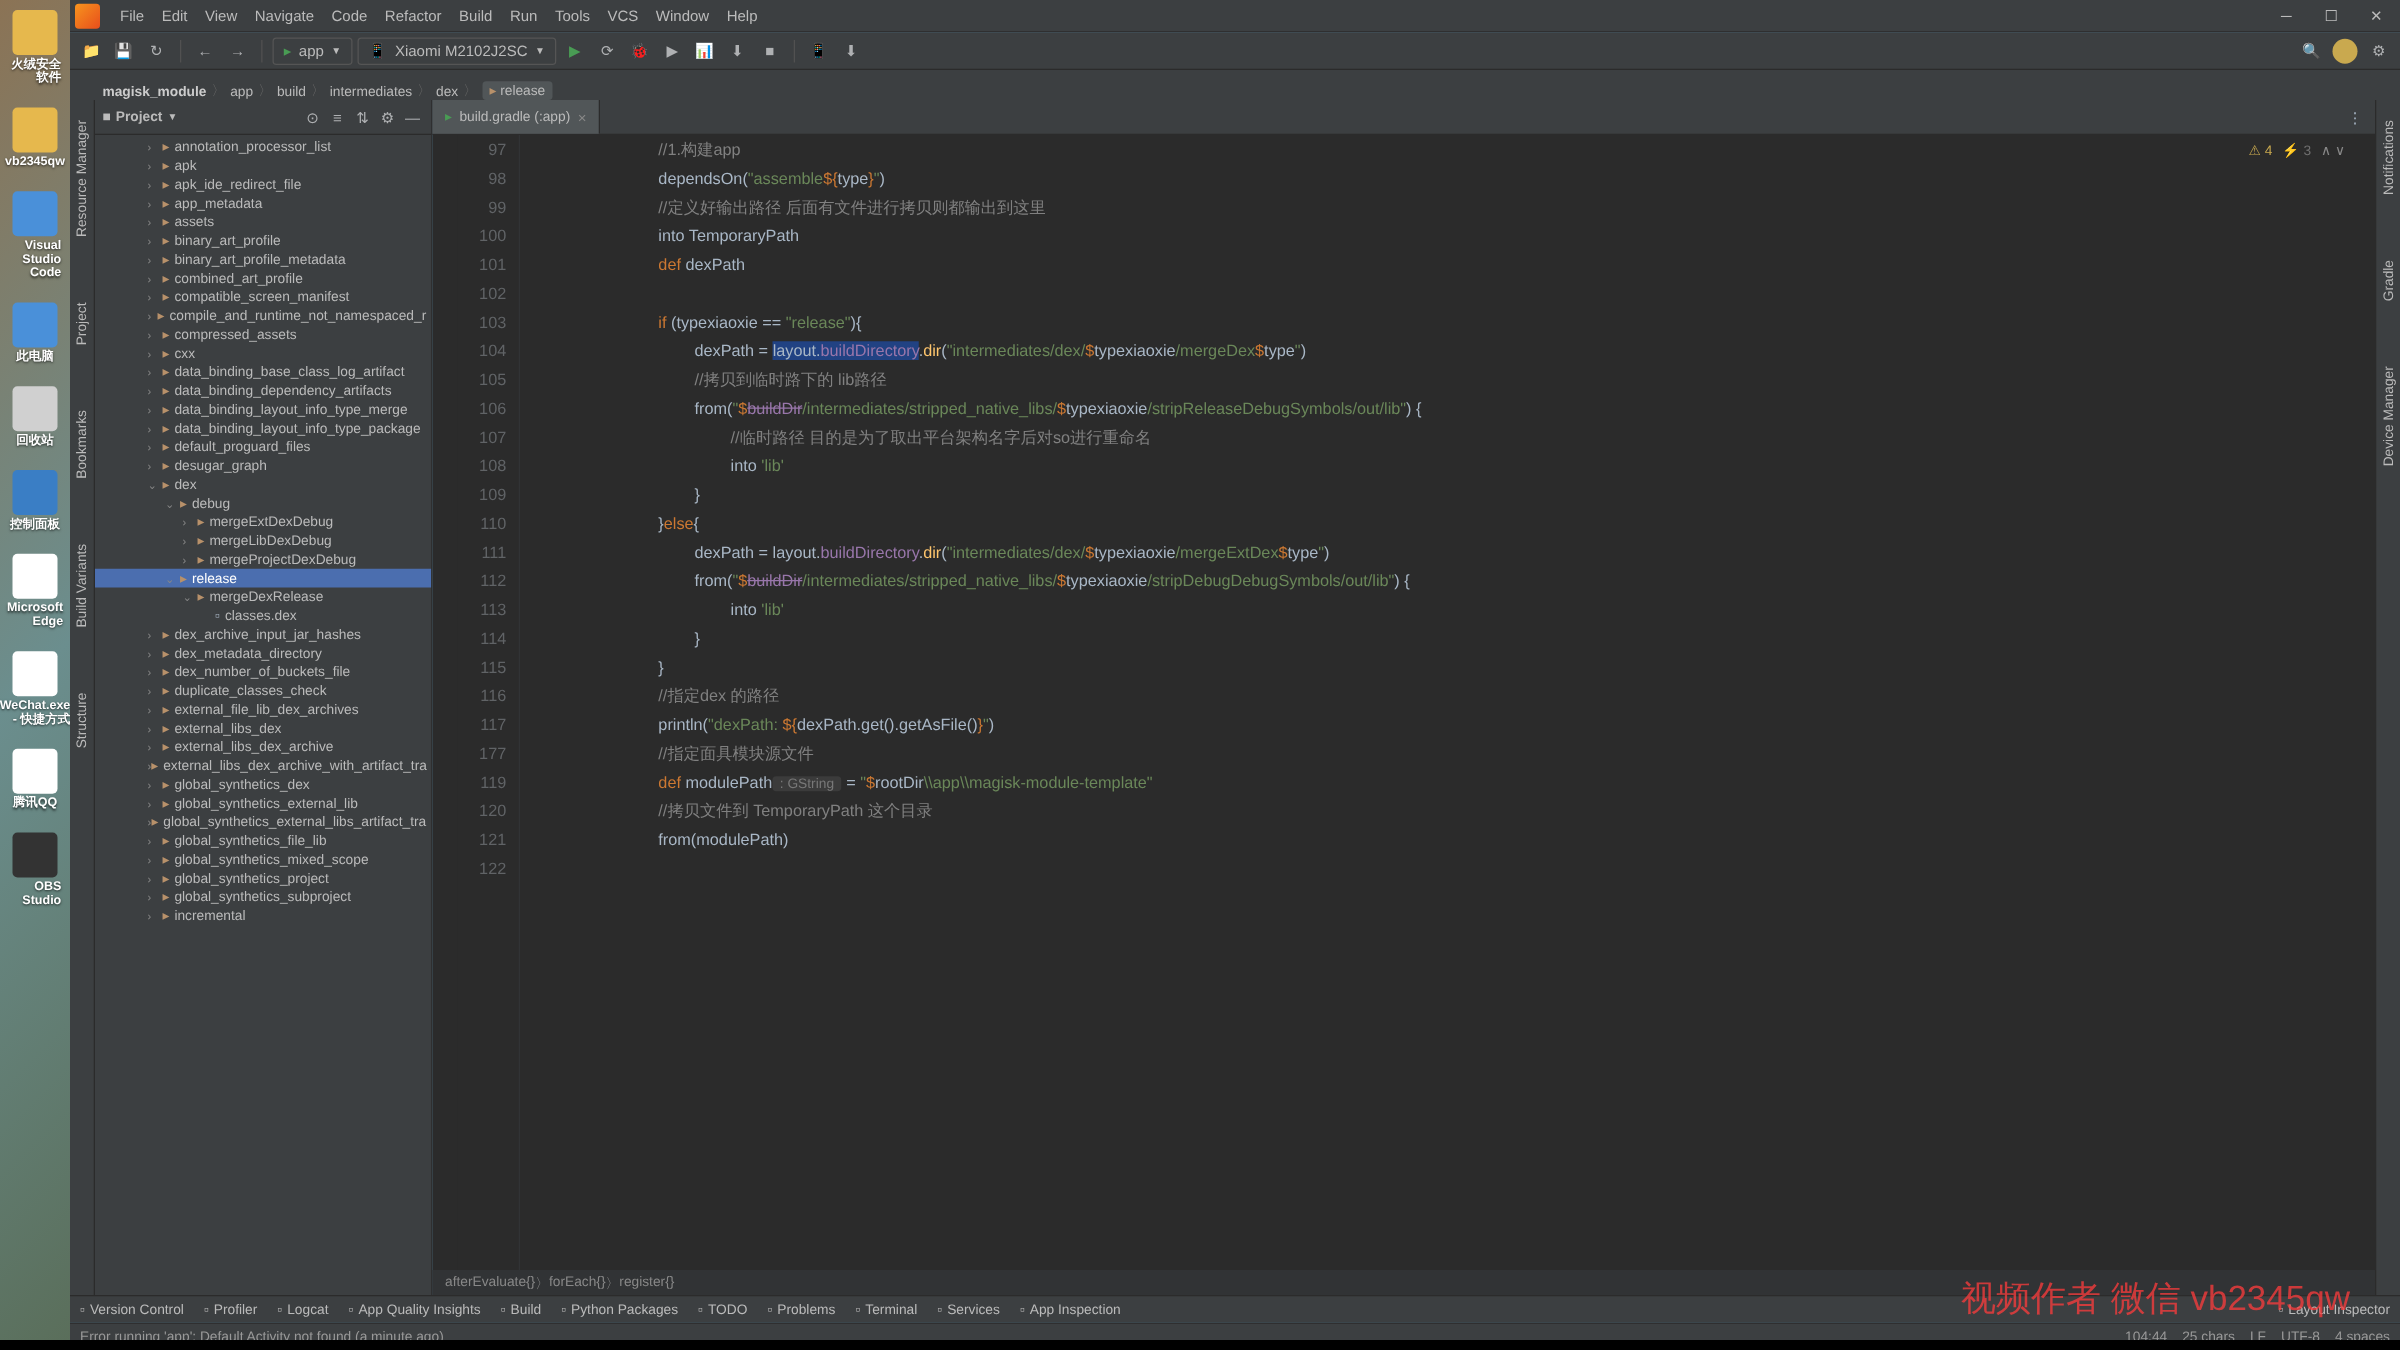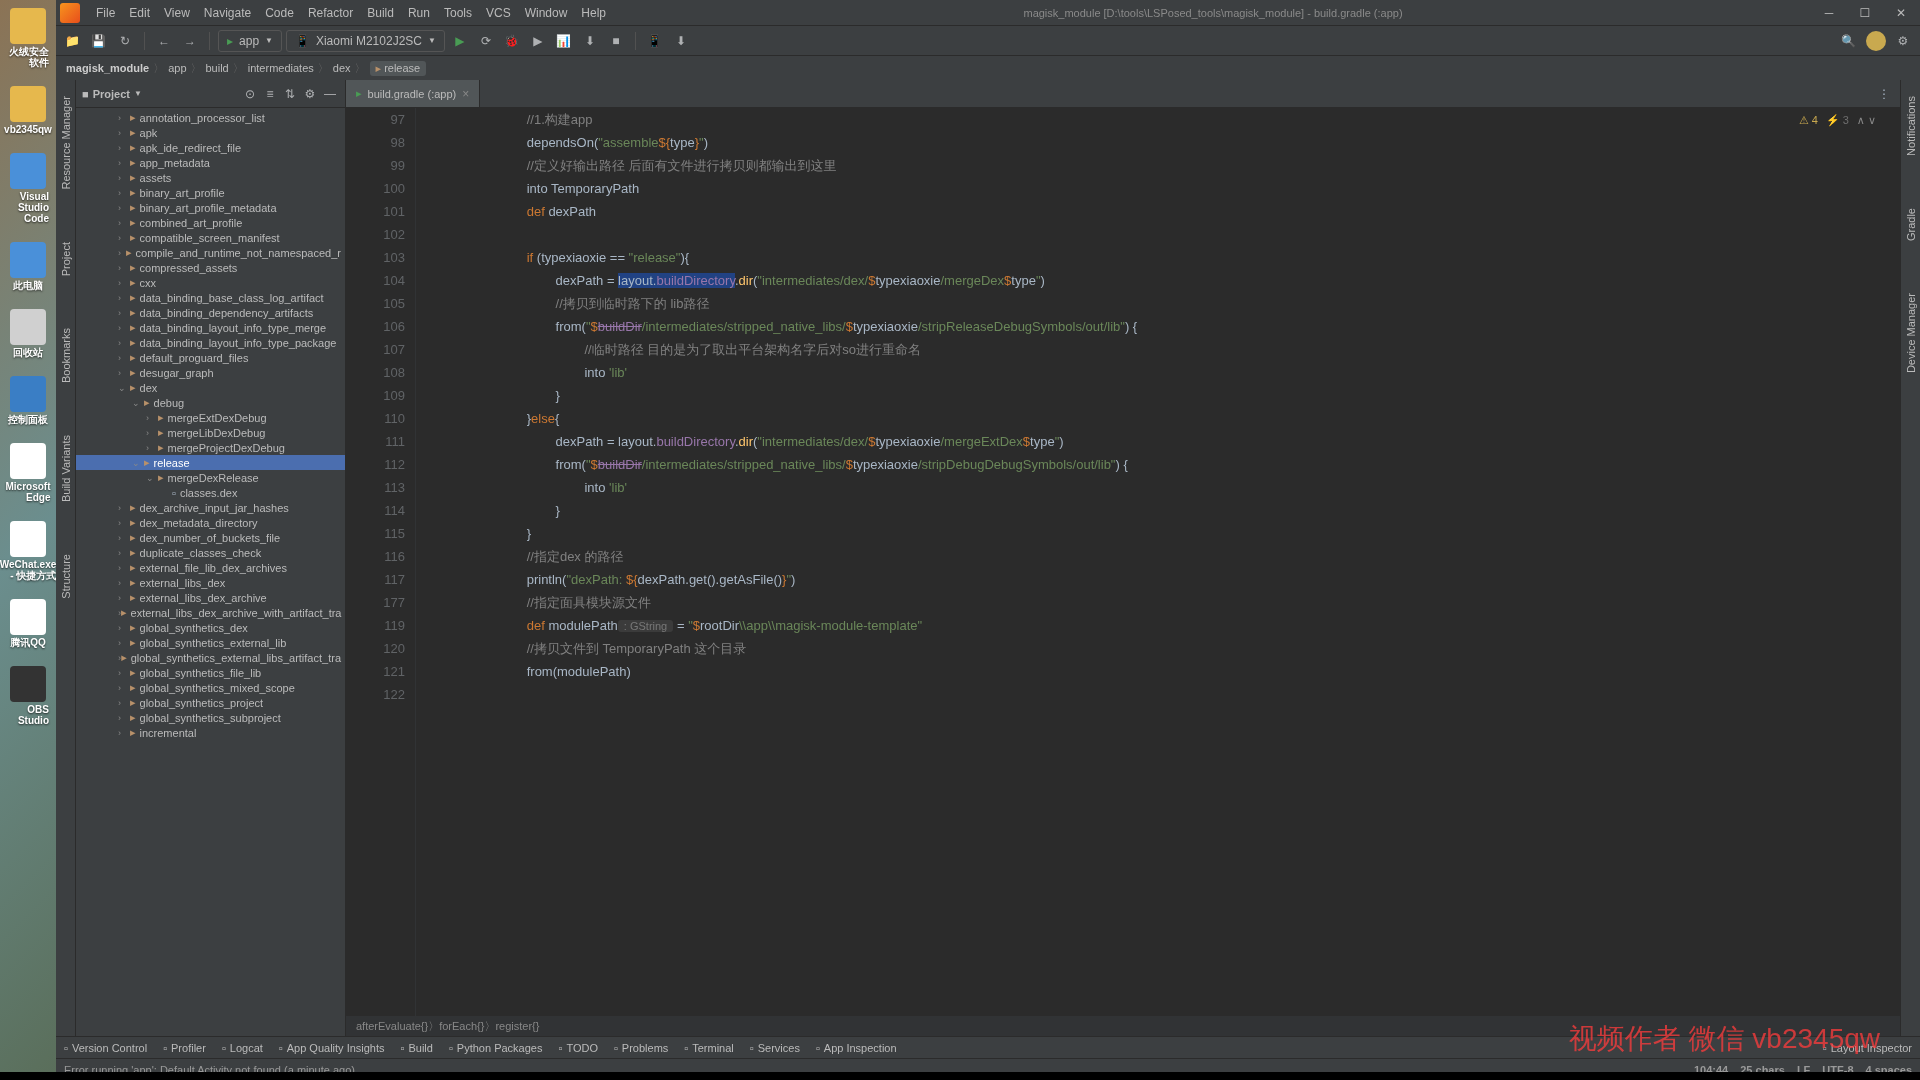--- a/index.html
+++ b/index.html
@@ -36,21 +36,21 @@
 .tb-btn { width: 22px; height: 22px; display: flex; align-items: center; justify-content: center; color: #afb1b3; cursor: pointer; border-radius: 3px; }
 .tb-sep { width: 1px; height: 18px; background: #515151; margin: 0 4px; }
 .tb-dropdown { height: 22px; padding: 0 8px; background: #3c3f41; border: 1px solid #555; border-radius: 3px; display: flex; align-items: center; gap: 6px; color: #bbb; cursor: pointer; }
 .tb-dropdown .arrow { font-size: 8px; }
 .run-btn { color: #499c54; }
 .debug-btn { color: #499c54; }
 .tb-right { margin-left: auto; display: flex; gap: 6px; align-items: center; }
 .avatar { width: 20px; height: 20px; border-radius: 50%; background: #c9a94f; }
 
 
-.breadcrumb { height: 24px; background: #3c3f41; display: flex; align-items: center; padding: 0 10px; gap: 4px; font-size: 11px; color: #bbb; }
+.breadcrumb { height: 24px; background: #3c3f41; display: flex; align-items: flex-end; padding: 0 26px; gap: 4px; font-size: 11px; color: #bbb; }
 .breadcrumb .sep { color: #666; }
 .breadcrumb .bold { font-weight: bold; color: #ccc; }
 .breadcrumb .boxed { background: #515658; padding: 1px 6px; border-radius: 3px; }
 .breadcrumb .folder-ico { color: #b8916a; }
 
 
 .main { flex: 1; display: flex; min-height: 0; }
 
 
 .left-strip { width: 20px; background: #3c3f41; border-right: 1px solid #2b2b2b; display: flex; flex-direction: column; align-items: center; padding-top: 10px; gap: 40px; }
@@ -102,21 +102,21 @@
 
 
 .right-strip { width: 20px; background: #3c3f41; border-left: 1px solid #2b2b2b; display: flex; flex-direction: column; align-items: center; padding-top: 10px; gap: 40px; }
 
 
 .bottom-tools { height: 22px; background: #3c3f41; display: flex; align-items: center; padding: 0 8px; gap: 16px; font-size: 11px; color: #bbb; border-top: 1px solid #2b2b2b; }
 .bottom-tools .tool { display: flex; align-items: center; gap: 4px; cursor: pointer; }
 .bottom-tools .right { margin-left: auto; }
 
 .status-bar { height: 22px; background: #3c3f41; display: flex; align-items: center; padding: 0 8px; font-size: 11px; color: #999; border-top: 1px solid #2b2b2b; }
-.status-bar .right { margin-left: auto; display: flex; gap: 12px; font-weight: bold; }
+.status-bar .right { margin-left: auto; display: flex; gap: 12px; }
 
 
 .watermark { position: absolute; right: 40px; bottom: 22px; font-size: 28px; color: rgba(255, 60, 60, 0.75); font-family: 'SimHei', sans-serif; pointer-events: none; }
 
 
 .taskbar { position: absolute; left: 0; bottom: 0; right: 0; height: 8px; background: #000; }
 </style>
 </head>
 <body>
 
@@ -174,21 +174,20 @@
         <span class="menu-item">Navigate</span>
         <span class="menu-item">Code</span>
         <span class="menu-item">Refactor</span>
         <span class="menu-item">Build</span>
         <span class="menu-item">Run</span>
         <span class="menu-item">Tools</span>
         <span class="menu-item">VCS</span>
         <span class="menu-item">Window</span>
         <span class="menu-item">Help</span>
       </div>
-    <div class="title-text">magisk_module [D:\tools\LSPosed_tools\magisk_module] - build.gradle (:app)</div>
     <div class="win-controls">
       <div class="win-btn">─</div>
       <div class="win-btn">☐</div>
       <div class="win-btn">✕</div>
     </div>
   </div>
 
   <div class="toolbar">
     <div class="tb-btn">📁</div>
     <div class="tb-btn">💾</div>

